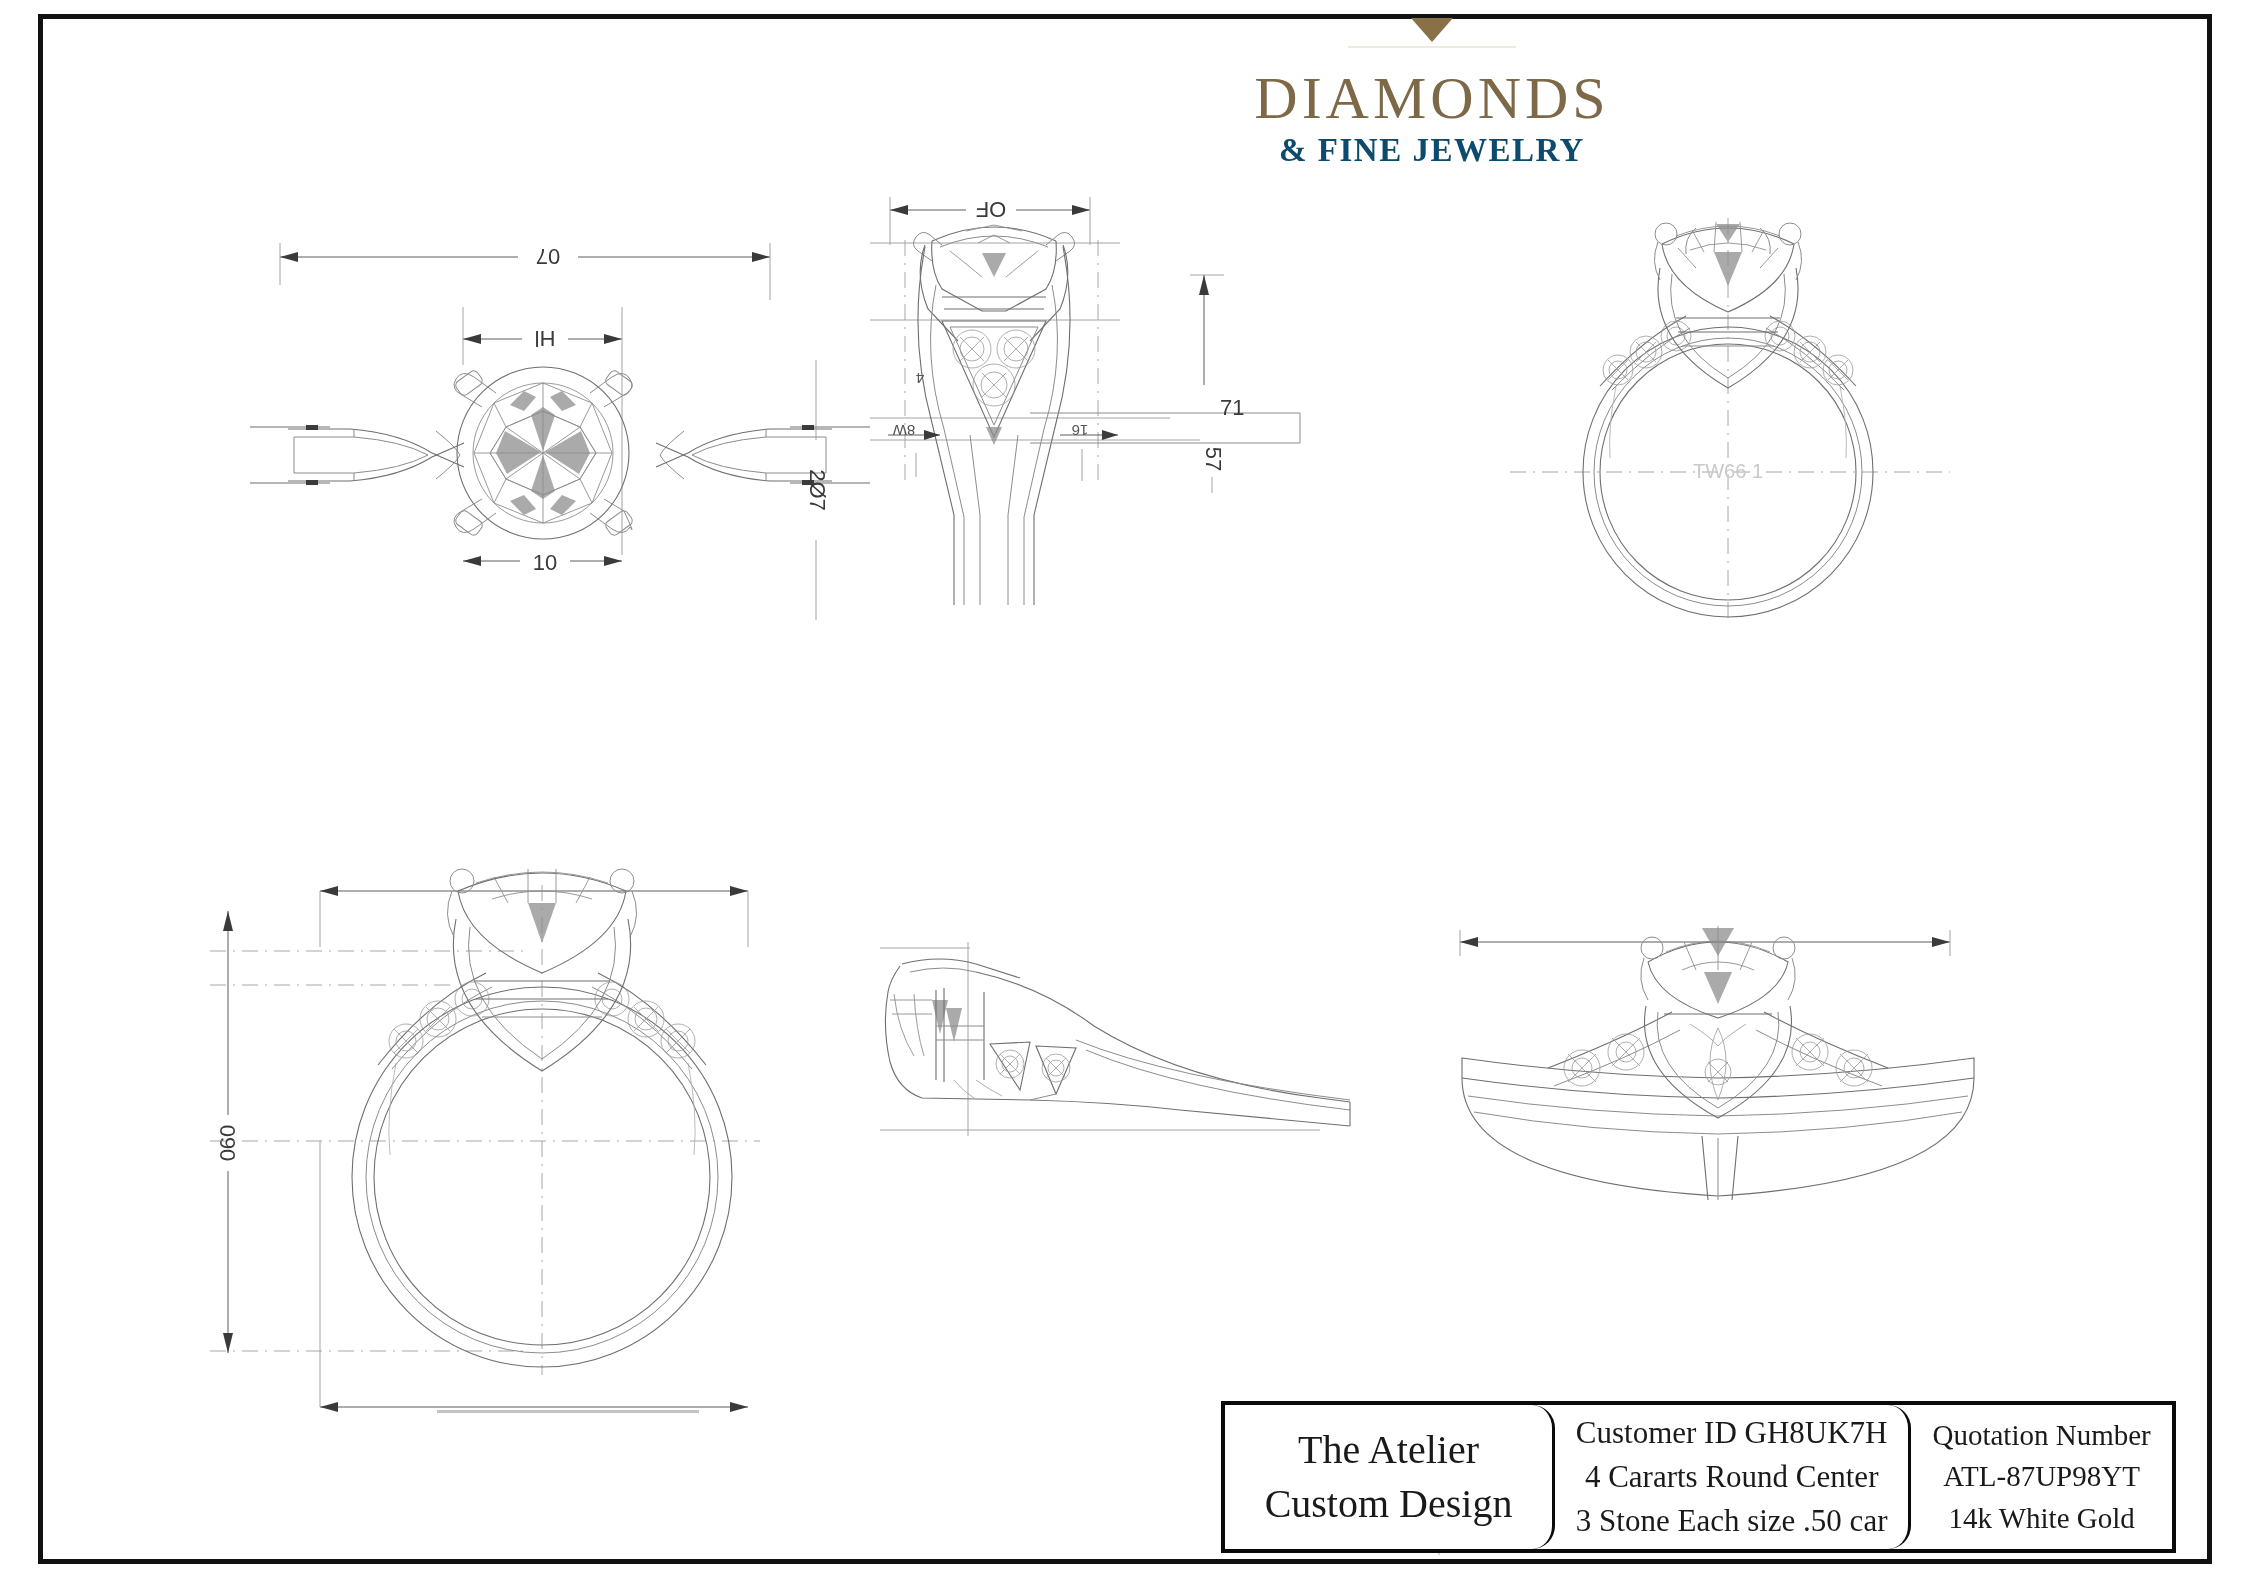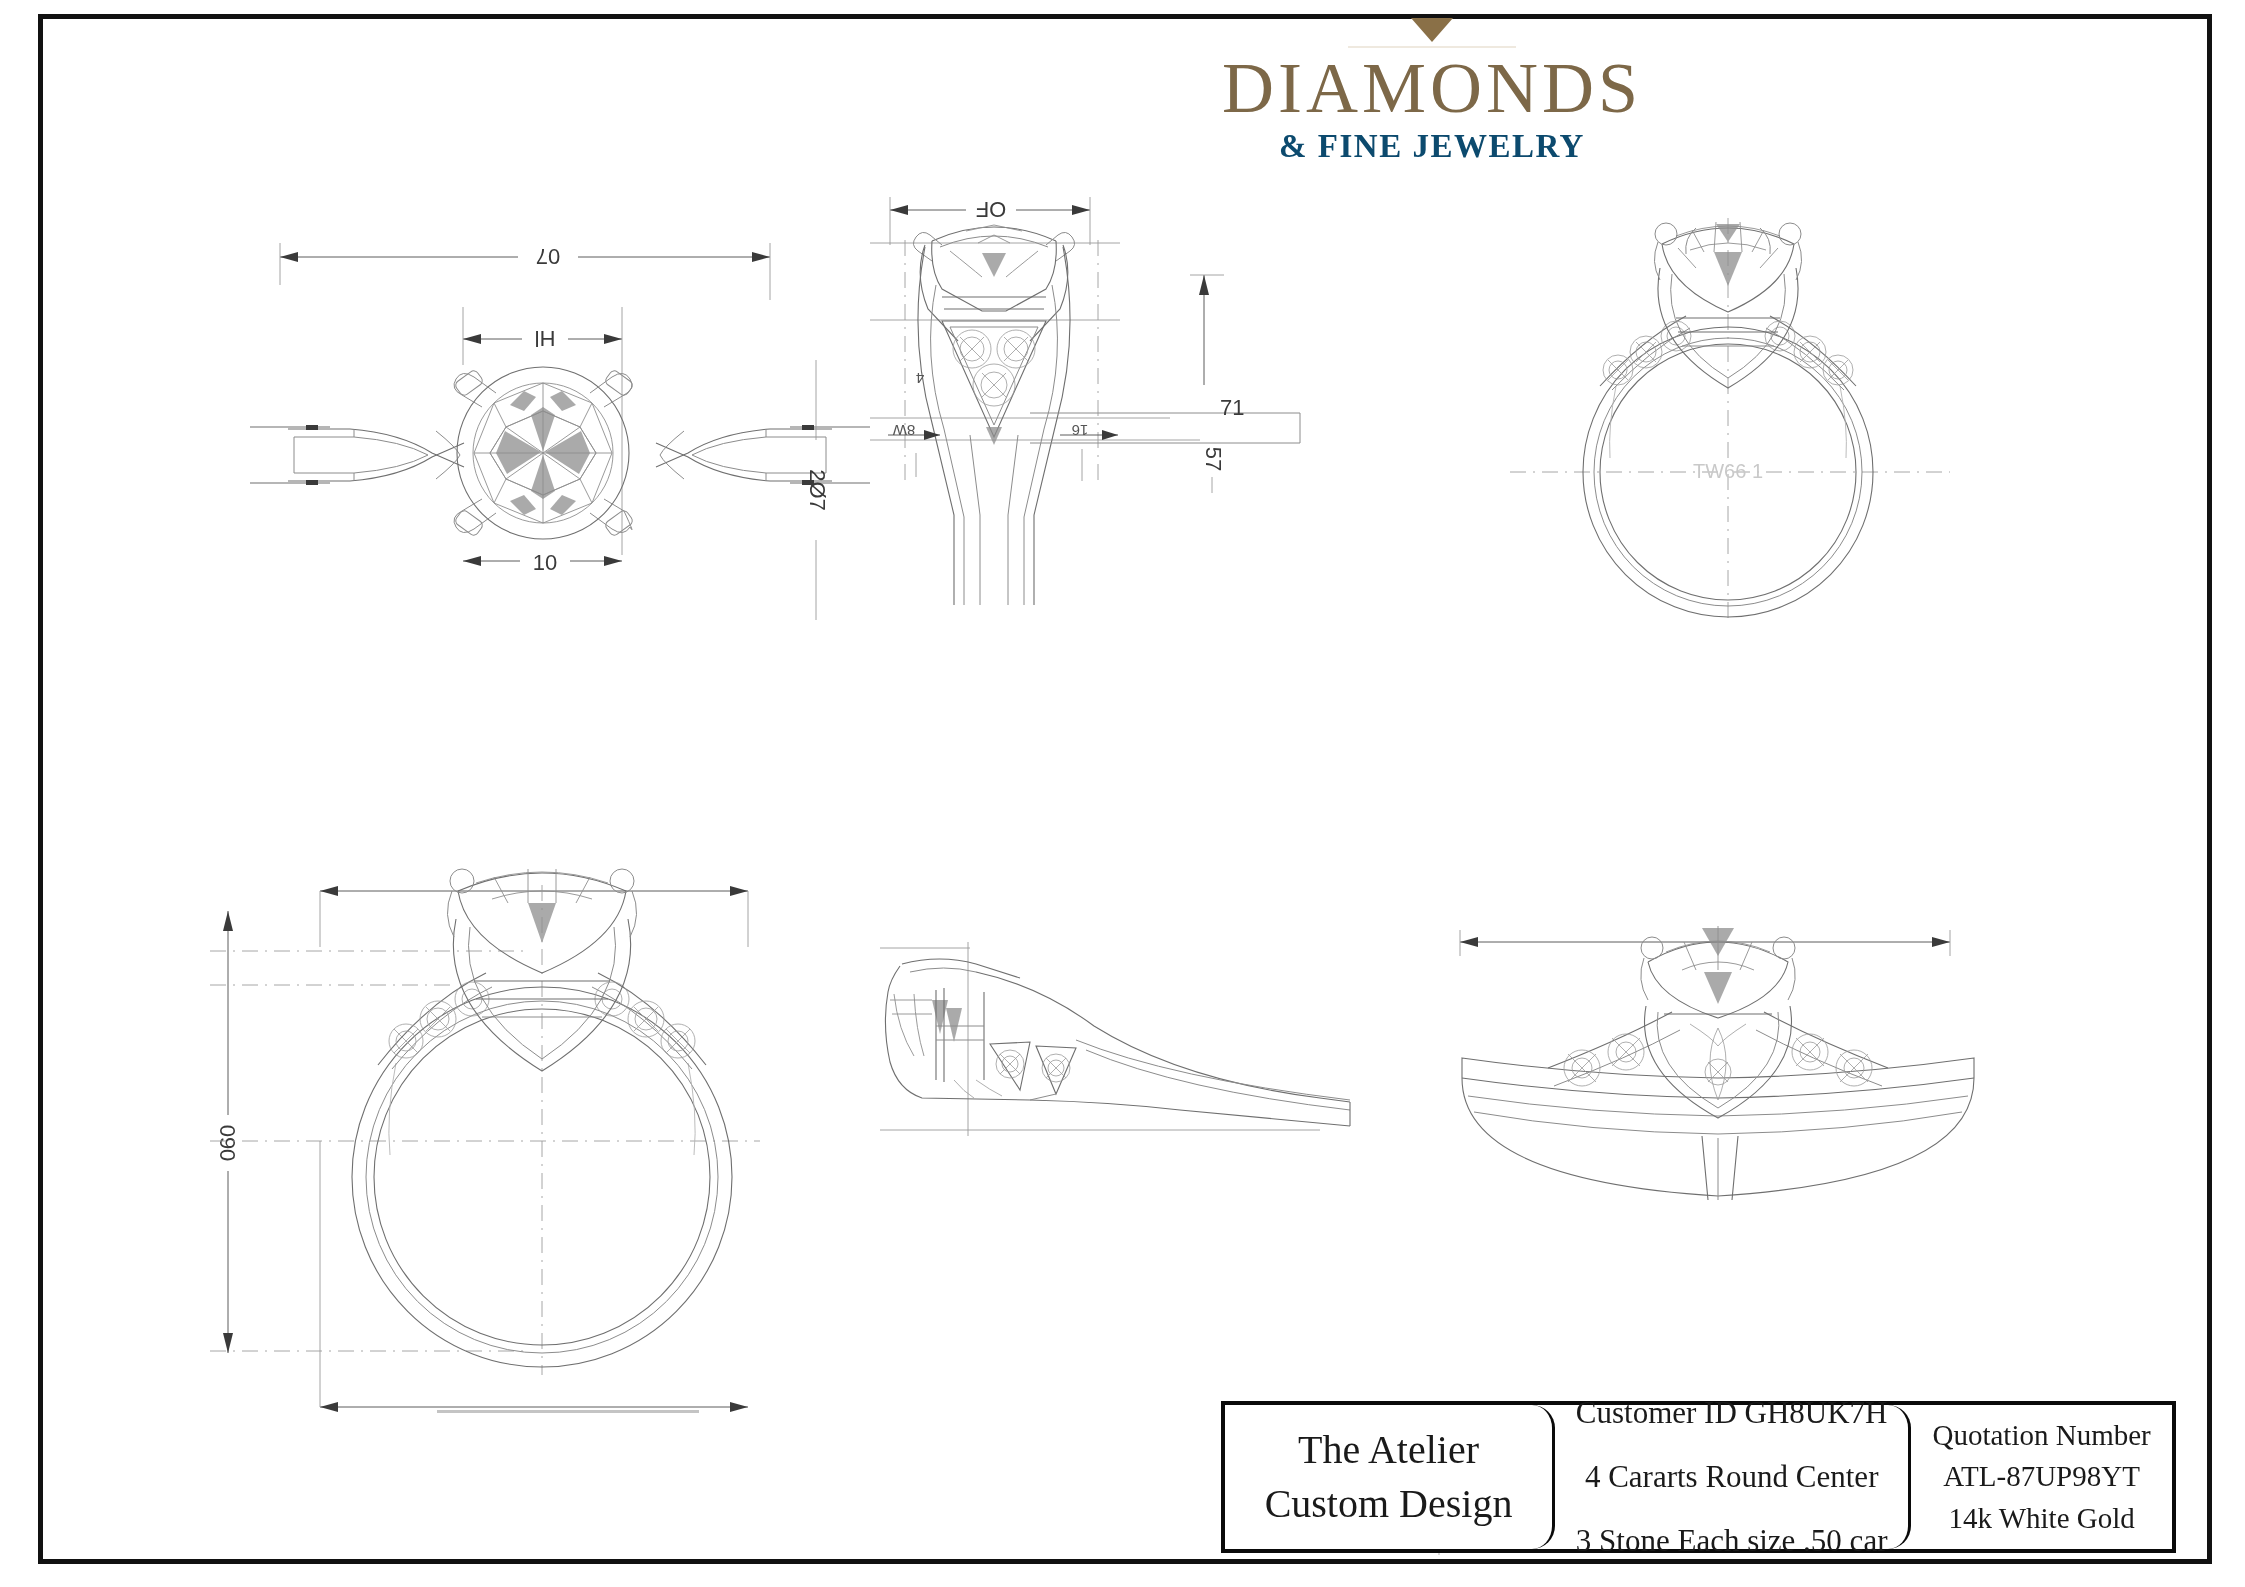--- a/index.html
+++ b/index.html
@@ -11,21 +11,21 @@
   #frame{position:absolute;left:38px;top:14px;width:2174px;height:1550px;
          border:5px solid #111;box-sizing:border-box;background:#fff;}
 
   
   #logo{position:absolute;left:1182px;top:18px;width:500px;text-align:center;}
   .logo-tri{width:0;height:0;margin:0 auto;
             border-left:21px solid transparent;border-right:21px solid transparent;
             border-top:24px solid #8a7047;}
   .logo-rule{width:168px;height:2px;background:#efe9df;margin:4px auto 0;}
   .logo-2n{font-size:72px;line-height:1.04;color:#7d6848;letter-spacing:1px;margin-top:14px;}
-  .logo-dia{font-size:72px;line-height:1.0;color:#7d6848;letter-spacing:4px;margin-top:4px;}
+  .logo-dia{font-size:60px;line-height:1.0;color:#7d6848;letter-spacing:4px;margin-top:20px;}
   .logo-fine{font-size:33px;line-height:1.1;color:#0c4a6e;font-weight:bold;
              letter-spacing:1.5px;margin-top:4px;}
 
   
   .dwg{position:absolute;}
   svg{display:block;overflow:visible;}
   .ln{fill:none;stroke:#6f6f6f;stroke-width:1.1;}
   .ln2{fill:none;stroke:#8c8c8c;stroke-width:1;}
   .lnf{fill:none;stroke:#b4b4b4;stroke-width:.9;}
   .facet{fill:none;stroke:#8e8e8e;stroke-width:.9;}
@@ -38,21 +38,21 @@
   .dtxt{font-family:"Liberation Sans",sans-serif;font-size:22px;fill:#3a3a3a;}
   .dtxts{font-family:"Liberation Sans",sans-serif;font-size:15px;fill:#555;}
   .ghost{font-family:"Liberation Sans",sans-serif;font-size:20px;fill:#c9c9c9;}
 
   
   #titleblock{position:absolute;left:1221px;top:1401px;width:955px;height:152px;
               border:4px solid #0a0a0a;box-sizing:border-box;display:flex;background:#fff;}
   .tb-cell{display:flex;flex-direction:column;align-items:center;justify-content:center;
            box-sizing:border-box;padding:4px 8px;border-radius:23px;}
   .tb-a{width:352px;border-right:3px solid #0a0a0a;}
-  .tb-b{width:380px;border-right:3px solid #0a0a0a;gap:20px;}
+  .tb-b{width:380px;border-right:3px solid #0a0a0a;}
   .tb-c{width:278px;}
   .tb-a .l{font-size:40px;line-height:1.35;}
   .tb-b .l{font-size:31px;line-height:1.42;white-space:nowrap;}
   .tb-c .l{font-size:29px;line-height:1.42;white-space:nowrap;}
 </style>
 </head>
 <body>
 
 <div id="sheet">
   <div id="frame"></div>

